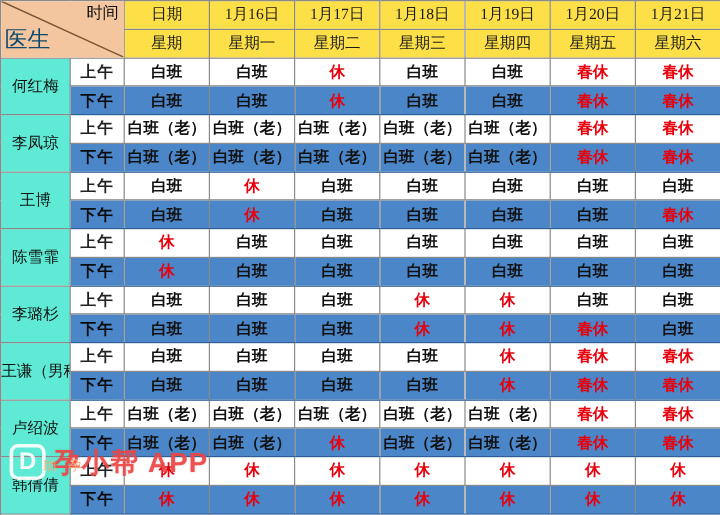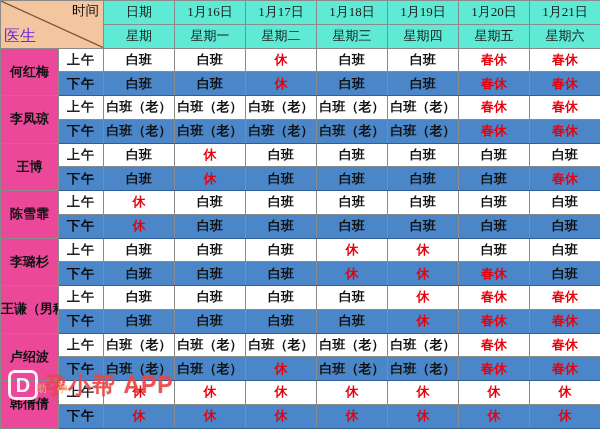--- a/index.html
+++ b/index.html
@@ -29,46 +29,46 @@
     white-space:nowrap;
     overflow:hidden;
   }
   
   col.c-doc{width:58px;}
   col.c-per{width:45px;}
   col.c-day{width:71px;}
 
   
   td.hdr{
-    background:#5eead4;
+    background:#fde047;
     color:#1a1a1a;
     font-size:13.5px;
     font-weight:400;
     border:1px solid #9b6f49;
   }
   td.hdr-corner{
     background:#F3C69F;
     border:1px solid #9b6f49;
     position:relative;
     padding:0;
   }
   .corner-wrap{
     position:relative;width:100%;height:100%;
   }
   .corner-wrap svg{position:absolute;left:0;top:0;width:100%;height:100%;}
   .corner-top{
     position:absolute;right:4px;top:3px;font-size:13.5px;color:#111;padding-left:40px;
   }
   .corner-bot{
-    position:absolute;left:3px;bottom:3px;font-size:16px;color:#6d28d9;
+    position:absolute;left:3px;bottom:3px;font-size:19px;color:#0c4a6e;
   }
   
   td.docname{
-    background:#ec4899;
-    font-weight:bold;
+    background:#5eead4;
+    font-weight:normal;
     font-size:13.5px;
     color:#111;
     border:1px solid #9b6f49;
     white-space:normal;
     line-height:1.25;
     padding:0 3px;
   }
   
   td.period{
     font-size:12px;

